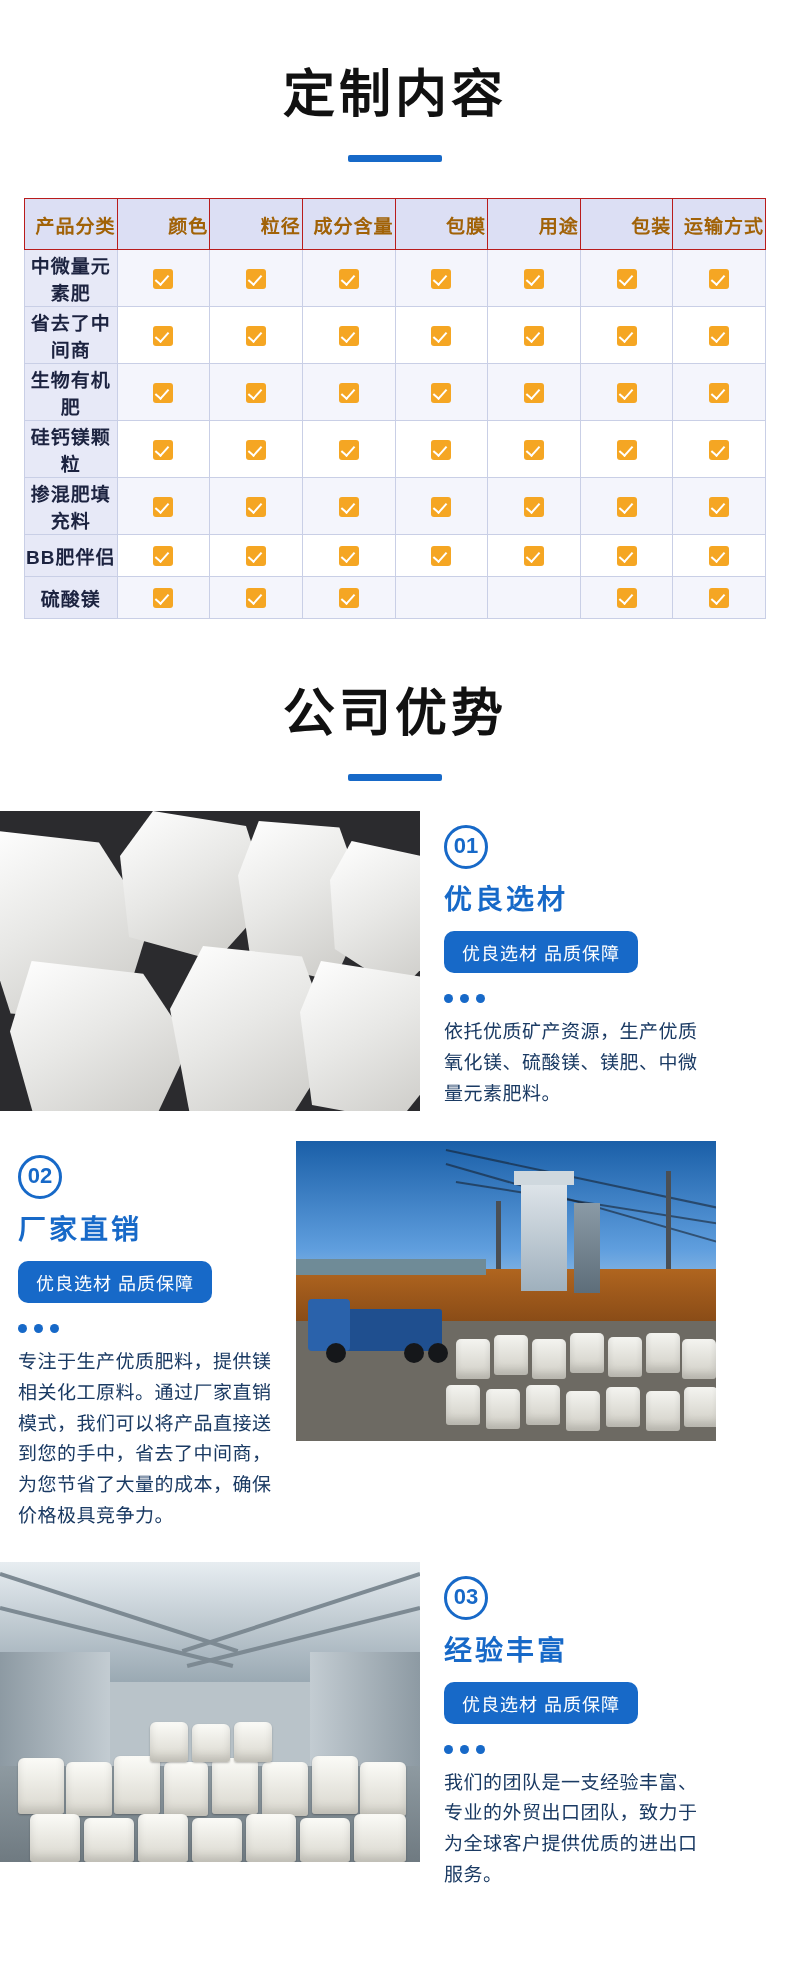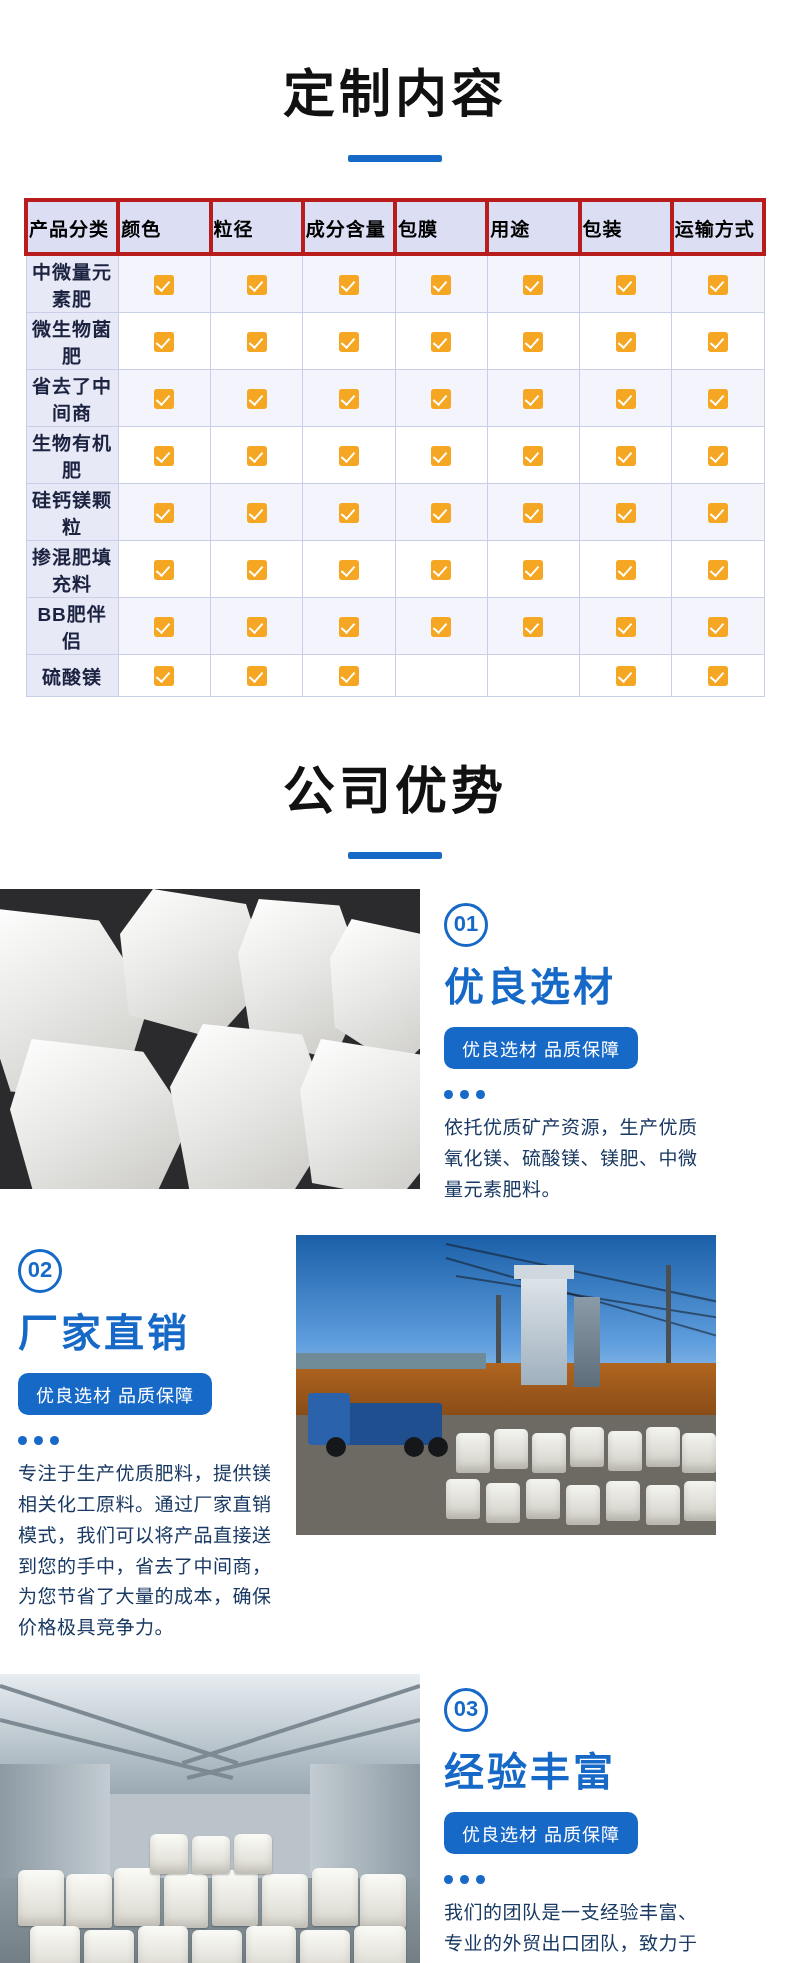--- a/index.html
+++ b/index.html
@@ -39,25 +39,25 @@
     margin: 36px 24px 0 24px;
   }
   table.spec {
     width: 742px;
     border-collapse: collapse;
     table-layout: fixed;
     font-size: 19px;
   }
   table.spec th {
     background: #dcdff4;
-    color: #000000;
+    color: #a16207;
     font-weight: bold;
     height: 48px;
-    border: 4px solid #b91c1c;
-    text-align: left;
+    border: 1px solid #b91c1c;
+    text-align: right;
     letter-spacing: 1px;
   }
   table.spec td {
     height: 39px;
     border: 1px solid #c9cfe6;
     text-align: center;
     color: #1c2340;
     font-size: 19px;
   }
   table.spec td.rowlabel {
@@ -124,21 +124,21 @@
     display: inline-block;
     border: 3px solid #1769c8;
     border-radius: 50%;
     width: 38px;
     height: 38px;
     line-height: 36px;
     text-align: center;
     font-size: 22px;
   }
   .adv-head {
-    font-size: 40px;
+    font-size: 28px;
     font-weight: bold;
     color: #1769c8;
     letter-spacing: 3px;
     margin: 8px 0 14px 0;
   }
   .adv-tag {
     display: inline-block;
     background: #1769c8;
     color: #fff;
     font-size: 18px;
@@ -278,30 +278,20 @@
           <th>成分含量</th>
           <th>包膜</th>
           <th>用途</th>
           <th>包装</th>
           <th>运输方式</th>
         </tr>
       </thead>
       <tbody id="spec-body">
           <tr>
             <td class="rowlabel">中微量元素肥</td>
-            <td class="cell"><span class="chk"></span></td>
-            <td class="cell"><span class="chk"></span></td>
-            <td class="cell"><span class="chk"></span></td>
-            <td class="cell"><span class="chk"></span></td>
-            <td class="cell"><span class="chk"></span></td>
-            <td class="cell"><span class="chk"></span></td>
-            <td class="cell"><span class="chk"></span></td>
-          </tr>
-          <tr>
-            <td class="rowlabel">微生物菌肥</td>
             <td class="cell"><span class="chk"></span></td>
             <td class="cell"><span class="chk"></span></td>
             <td class="cell"><span class="chk"></span></td>
             <td class="cell"><span class="chk"></span></td>
             <td class="cell"><span class="chk"></span></td>
             <td class="cell"><span class="chk"></span></td>
             <td class="cell"><span class="chk"></span></td>
           </tr>
           <tr>
             <td class="rowlabel">省去了中间商</td>

